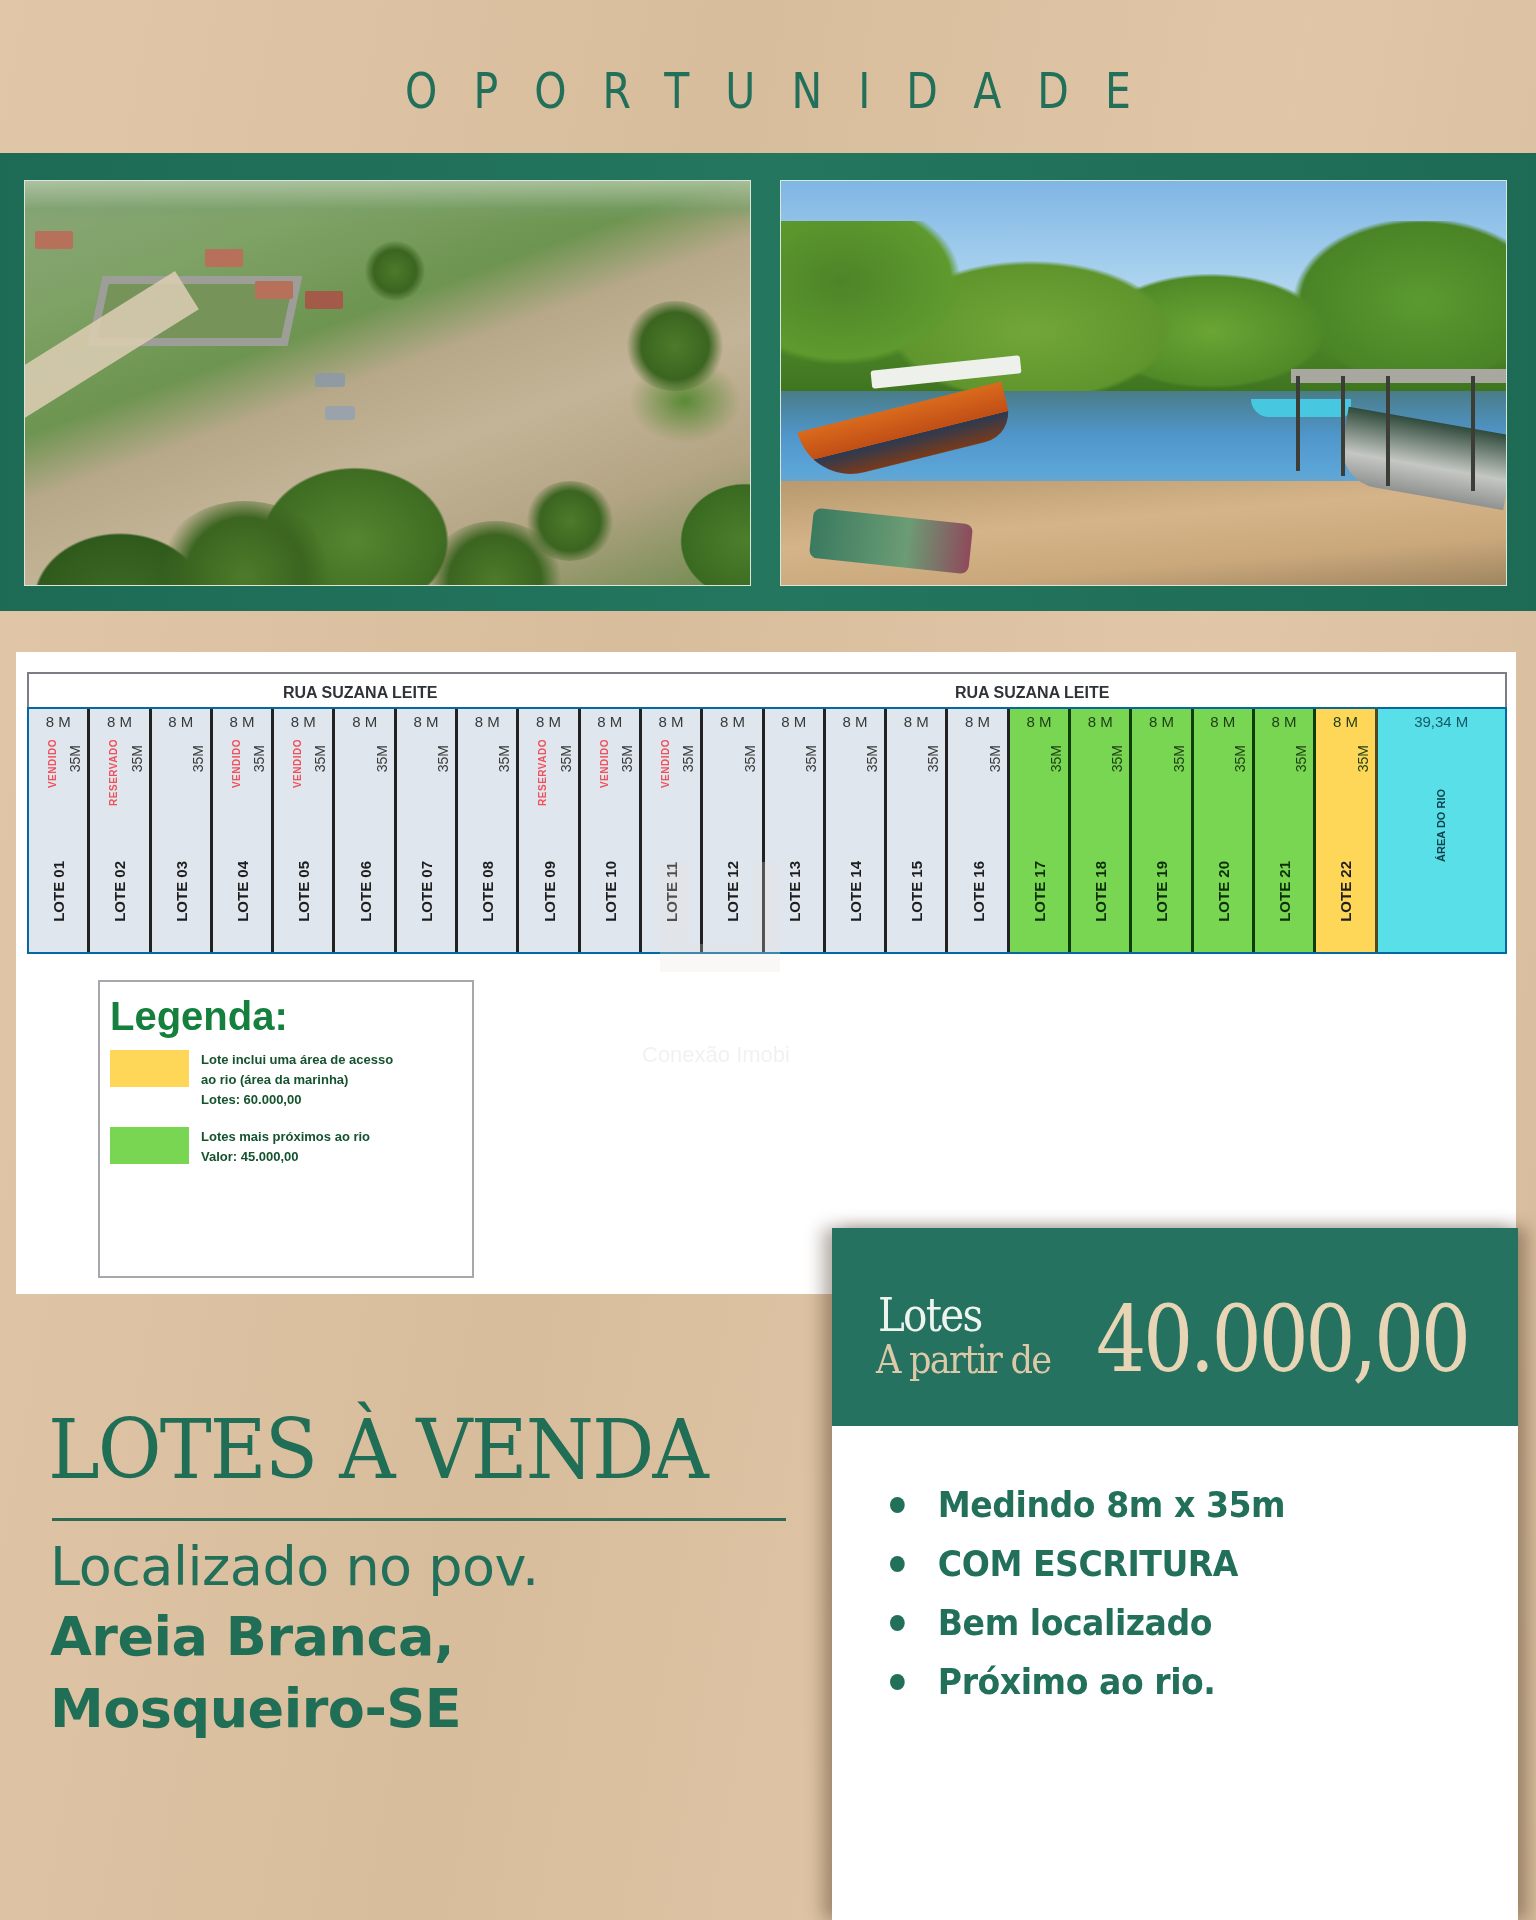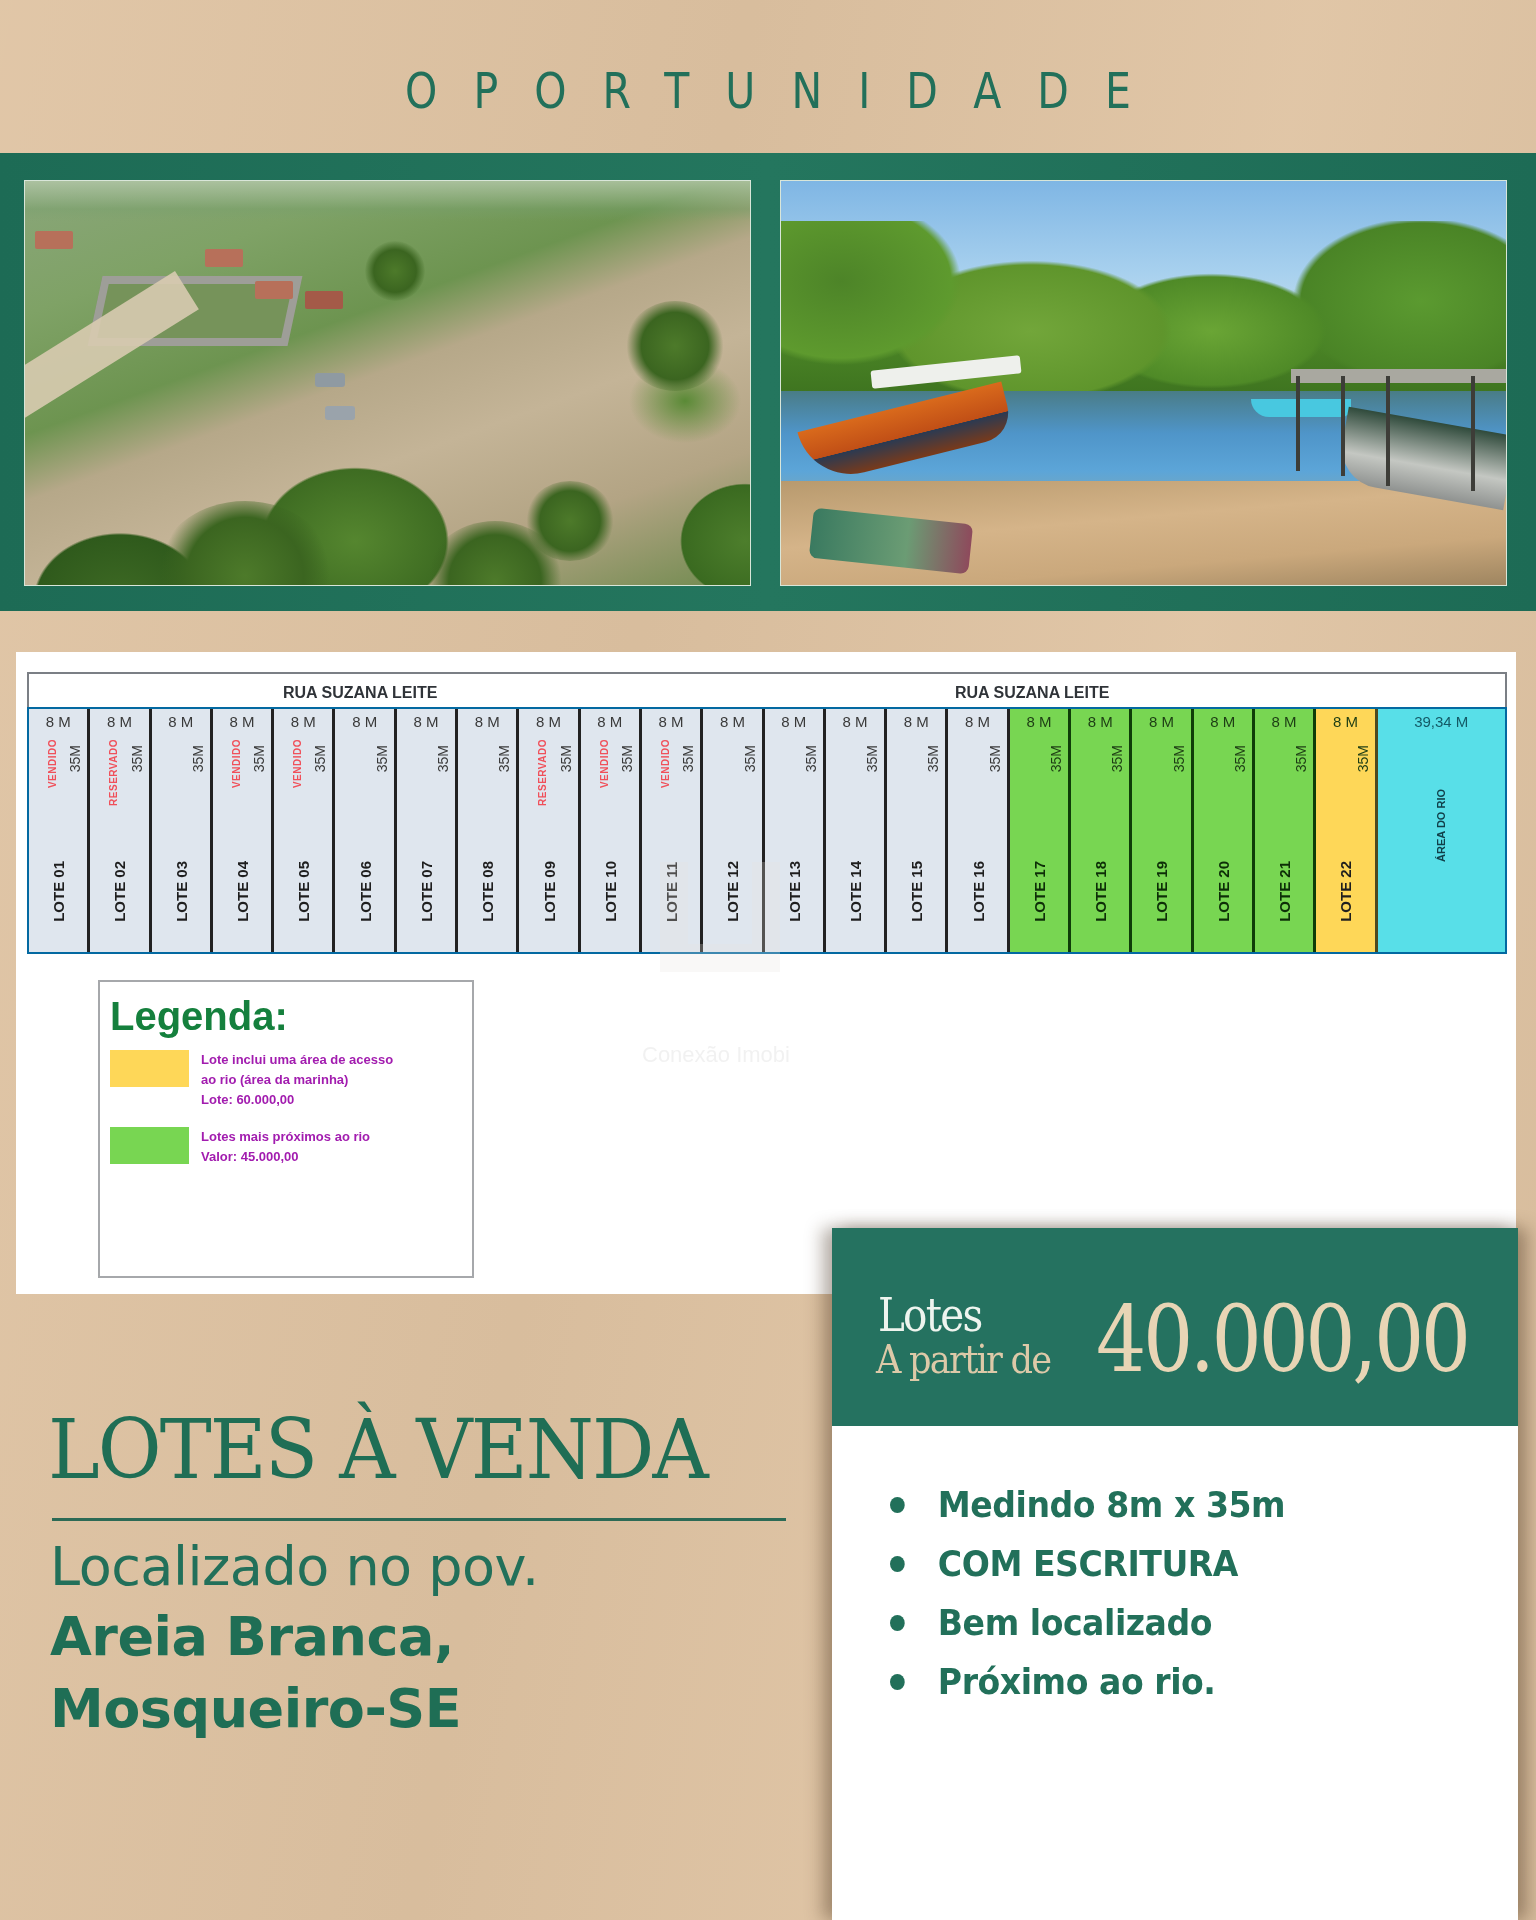--- a/index.html
+++ b/index.html
@@ -153,21 +153,21 @@
   }
   .legend h3 {
     position: absolute; left: 10px; top: 12px;
     font-family: "Liberation Sans", sans-serif; font-weight: bold;
     font-size: 40px; color: #15803d;
   }
   .legend .row { position: absolute; left: 10px; display: flex; gap: 12px; }
   .legend .swatch { width: 79px; height: 37px; flex: none; }
   .legend .txt {
     font-family: "Liberation Sans", sans-serif; font-weight: bold;
-    font-size: 13px; line-height: 20px; color: #a21caf; width: 260px;
+    font-size: 13px; line-height: 20px; color: #14532d; width: 260px;
   }
 
   .watermark {
     position: absolute; left: 540px; top: 120px; width: 320px; height: 320px;
     pointer-events: none; opacity: 0.25;
   }
   .watermark .house {
     position: absolute; left: 104px; top: 90px; width: 120px; height: 110px;
     border: 28px solid #e9e4e0; border-top: none;
   }
@@ -417,21 +417,21 @@
     <div class="wm-text">Conexão Imobi</div>
   </div>
 
   <div class="legend">
     <h3>Legenda:</h3>
     <div class="row" style="top:68px">
       <div class="swatch" style="background:#fed758"></div>
       <div class="txt">
         <div>Lote inclui uma área de acesso</div>
         <div>ao rio (área da marinha)</div>
-        <div>Lote: 60.000,00</div>
+        <div>Lotes: 60.000,00</div>
       </div>
     </div>
     <div class="row" style="top:145px">
       <div class="swatch" style="background:#78d652"></div>
       <div class="txt">
         <div>Lotes mais próximos ao rio</div>
         <div>Valor: 45.000,00</div>
       </div>
     </div>
   </div>

